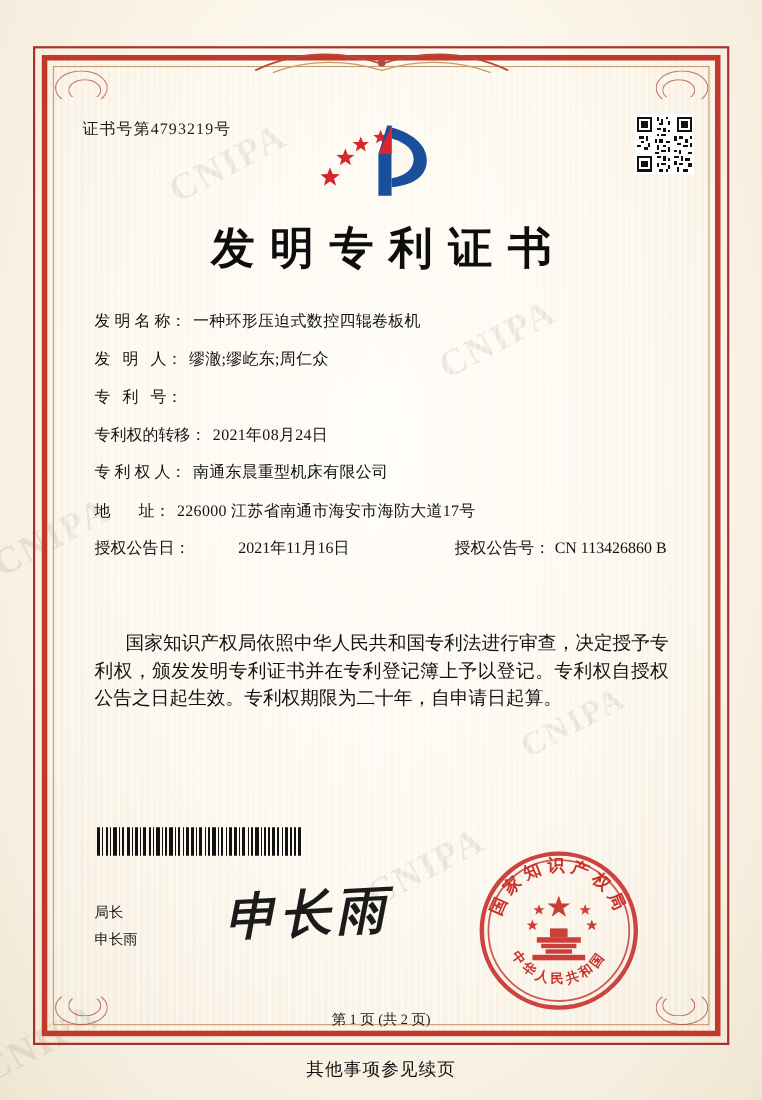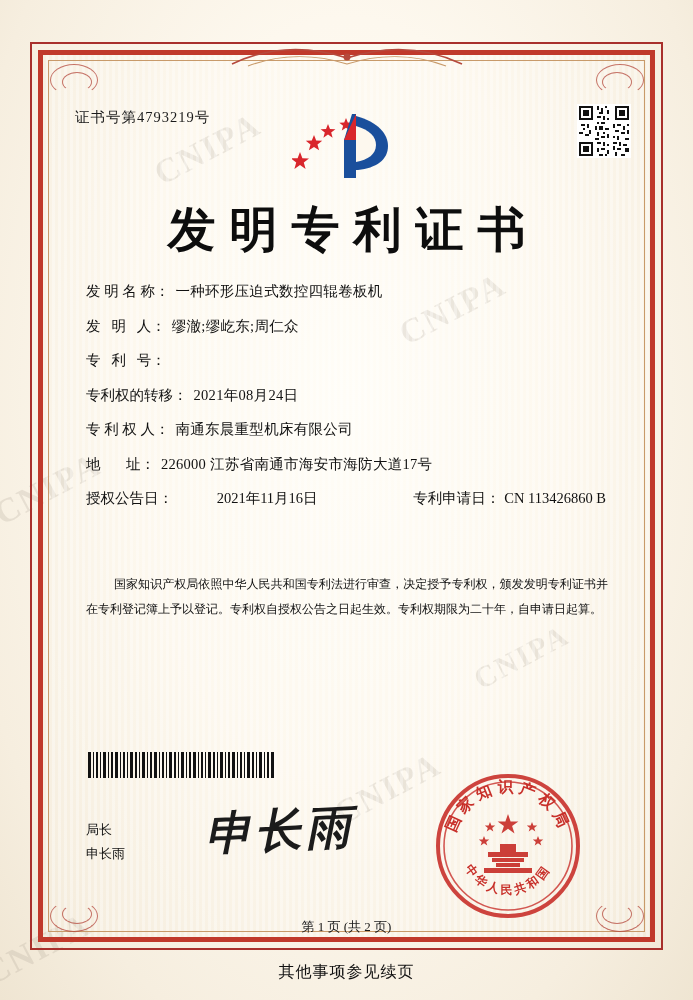--- a/index.html
+++ b/index.html
@@ -135,21 +135,21 @@
     width: 110px;
     height: 80px;
   }
 
   .title {
     position: absolute;
     left: 0;
     right: 0;
     top: 198px;
     text-align: center;
-    font-size: 48px;
+    font-size: 40px;
     letter-spacing: 14px;
     font-weight: bold;
     color: #0d0d0d;
     font-family: "Liberation Serif", serif;
     text-indent: 14px;
   }
 
   
   .fields {
     position: absolute;
@@ -183,21 +183,21 @@
     display: flex;
     align-items: baseline;
   }
 
   
   .paras {
     position: absolute;
     left: 86px;
     top: 572px;
     width: 522px;
-    font-size: 12px;
+    font-size: 17px;
     line-height: 25px;
     color: #111;
     text-align: justify;
   }
   .paras p {
     margin: 0 0 4px 0;
     text-indent: 28px;
   }
 
   
@@ -411,21 +411,21 @@
 
     <div class="frow">
       <span class="flabel">地       址：</span>
       <span class="fvalue">226000 江苏省南通市海安市海防大道17号</span>
     </div>
 
     <div class="frow two">
       <span class="flabel">授权公告日：</span>
       <span>2021年11月16日</span>
       <span class="fcol2">
-        <span class="flabel">专利申请日：</span>
+        <span class="flabel">授权公告号：</span>
         <span style="margin-left:4px">CN 113426860 B</span>
       </span>
     </div>
 
   </div>
 
   <div class="paras">
     <p>国家知识产权局依照中华人民共和国专利法进行审查，决定授予专利权，颁发发明专利证书并在专利登记簿上予以登记。专利权自授权公告之日起生效。专利权期限为二十年，自申请日起算。</p>
   </div>
 

